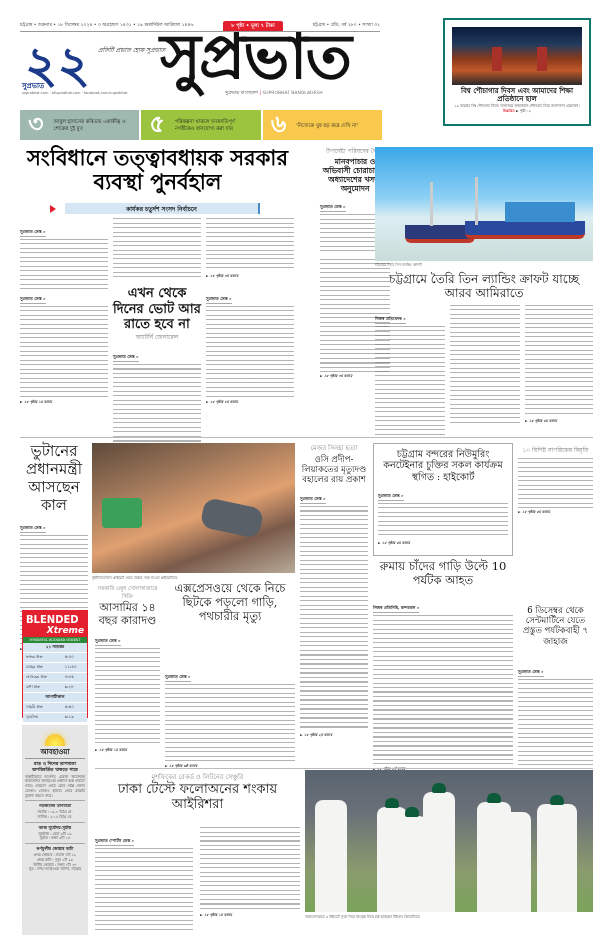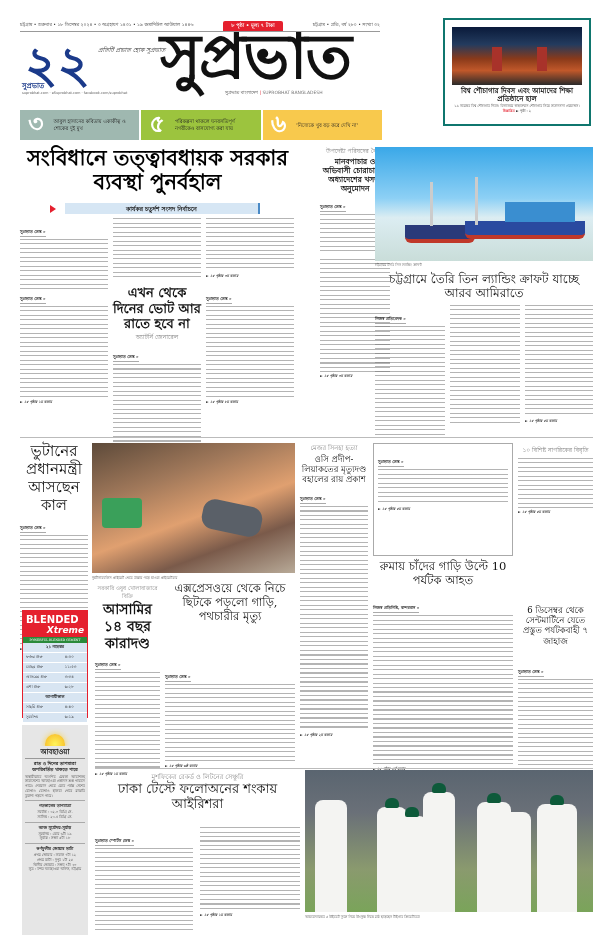--- a/index.html
+++ b/index.html
@@ -190,35 +190,36 @@
 
 <div class="abs hd" style="top:582px;left:165px;width:130px;font-size:11.5px;font-weight:normal;">এক্সপ্রেসওয়ে থেকে নিচে ছিটকে পড়লো গাড়ি, পথচারীর মৃত্যু</div>
 <div class="abs" style="top:663px;left:165px;width:130px;">
   <div class="byline">সুপ্রভাত ডেস্ক »</div>
   <div class="filler" style="height:78px;"></div>
   <div class="cont">১৫ পৃষ্ঠার ৬ষ্ঠ কলাম</div>
 </div>
 
 <div class="abs" style="top:585px;left:95px;width:65px;">
   <div class="hd-grey" style="font-size:5.5px;">সরকারি ওষুধ খোলাবাজারে বিক্রি</div>
-  <div class="hd" style="font-size:14px;font-weight:bold;">আসামির ১৪ বছর কারাদণ্ড</div>
+  <div class="hd" style="font-size:11px;font-weight:normal;">আসামির ১৪ বছর কারাদণ্ড</div>
   <div class="byline" style="margin-top:2px;">সুপ্রভাত ডেস্ক »</div>
   <div class="filler" style="height:98px;"></div>
   <div class="cont">১৫ পৃষ্ঠার ১ম কলাম</div>
 </div>
 
 <div class="abs" style="top:443px;left:300px;width:68px;">
   <div class="hd-grey" style="font-size:6.5px;">মেজর সিনহা হত্যা</div>
   <div class="hd" style="font-size:8.5px;font-weight:normal;">ওসি প্রদীপ-লিয়াকতের মৃত্যুদণ্ড বহালের রায় প্রকাশ</div>
   <div class="byline" style="margin-top:2px;">সুপ্রভাত ডেস্ক »</div>
   <div class="filler" style="height:225px;"></div>
   <div class="cont">১৫ পৃষ্ঠার ২য় কলাম</div>
 </div>
 
 <div class="abs" style="top:443px;left:373px;width:140px;height:113px;border:1px solid #aaa;padding:4px;">
+  <div class="hd" style="font-size:9.5px;font-weight:normal;">চট্টগ্রাম বন্দরের নিউমুরিং কনটেইনার চুক্তির সকল কার্যক্রম স্থগিত : হাইকোর্ট</div>
   <div class="byline" style="margin-top:2px;">সুপ্রভাত ডেস্ক »</div>
   <div class="filler" style="height:36px;"></div>
   <div class="cont">১৫ পৃষ্ঠার ৫ম কলাম</div>
 </div>
 
 <div class="abs" style="top:445px;left:518px;width:75px;">
   <div class="hd-grey" style="font-size:6px;">১০ বিশিষ্ট নাগরিকের বিবৃতি</div>
   <div class="filler" style="height:50px;margin-top:2px;"></div>
   <div class="cont">১৫ পৃষ্ঠার ৫ম কলাম</div>
 </div>

